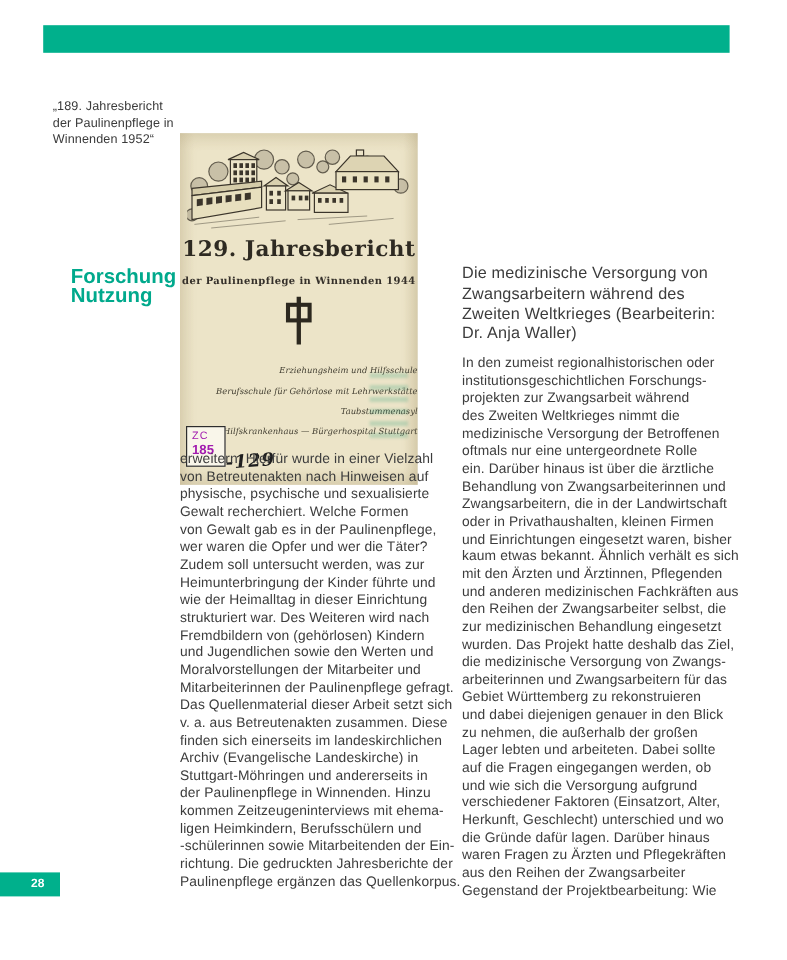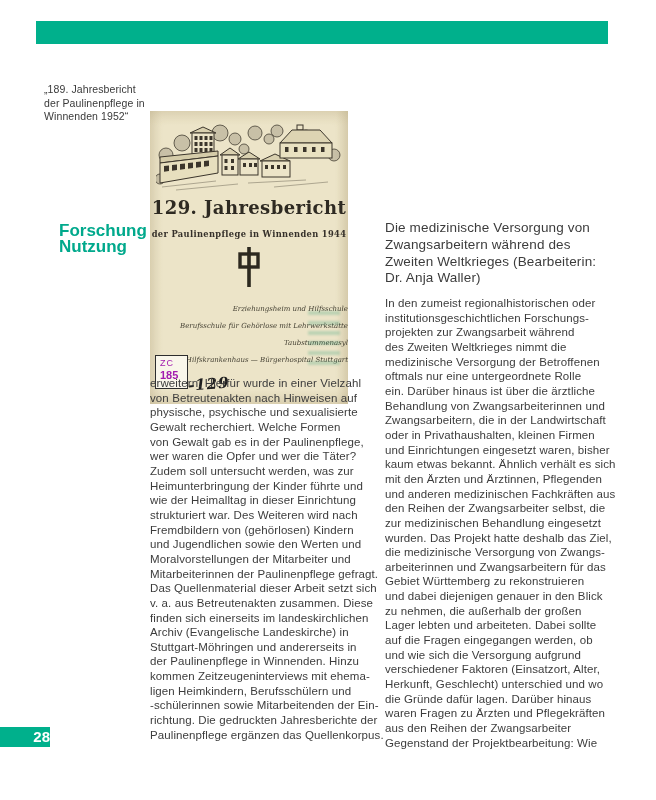--- a/index.html
+++ b/index.html
@@ -45,22 +45,22 @@
 
   
   .body-col{font-size:11.5px;line-height:14.65px;color:#3c3c3c;white-space:pre;
             letter-spacing:.1px;}
   .left-col{left:150px;top:376px;width:240px;}
   .right-col{left:385px;top:296px;width:240px;}
   .right-heading{left:385px;top:220px;width:245px;font-size:13.5px;line-height:16.8px;
                  color:#3c3c3c;white-space:pre;letter-spacing:.15px;}
 
   .pagenum-bar{left:0;top:727px;width:50px;height:20px;background:#00b08c;}
-  .pagenum{display:block;text-align:right;line-height:20px;
-           font-size:15px;font-weight:bold;color:#ffffff;}
+  .pagenum{display:block;text-align:right;padding-right:13px;line-height:20px;
+           font-size:10px;font-weight:bold;color:#ffffff;}
 </style>
 </head>
 <body>
 
 <div class="page">
 
   <div class="abs topbar"></div>
 
   <div class="abs caption">„189. Jahresbericht
 der Paulinenpflege in

